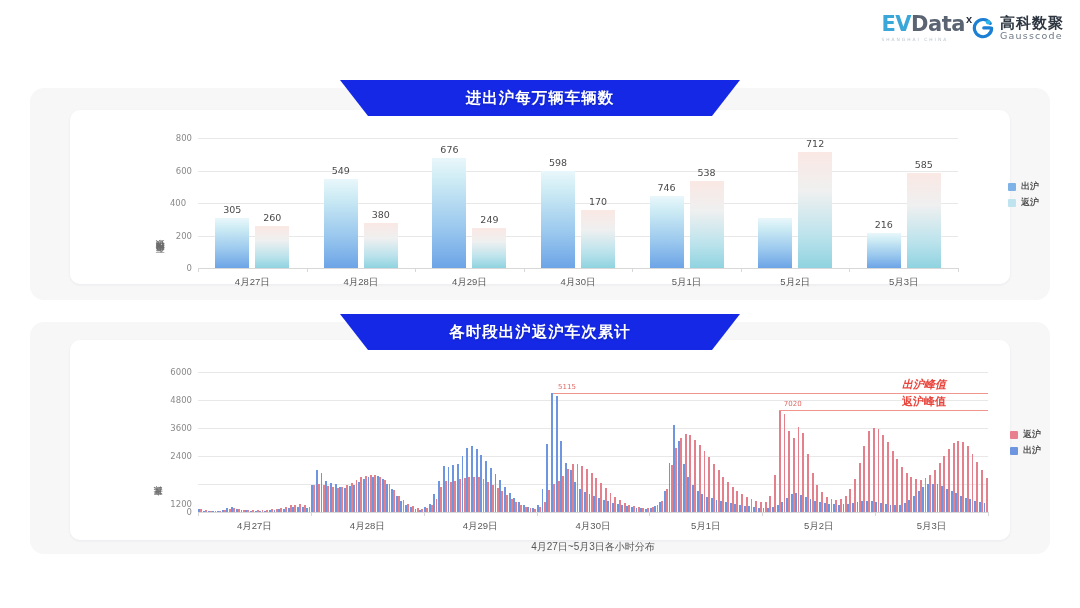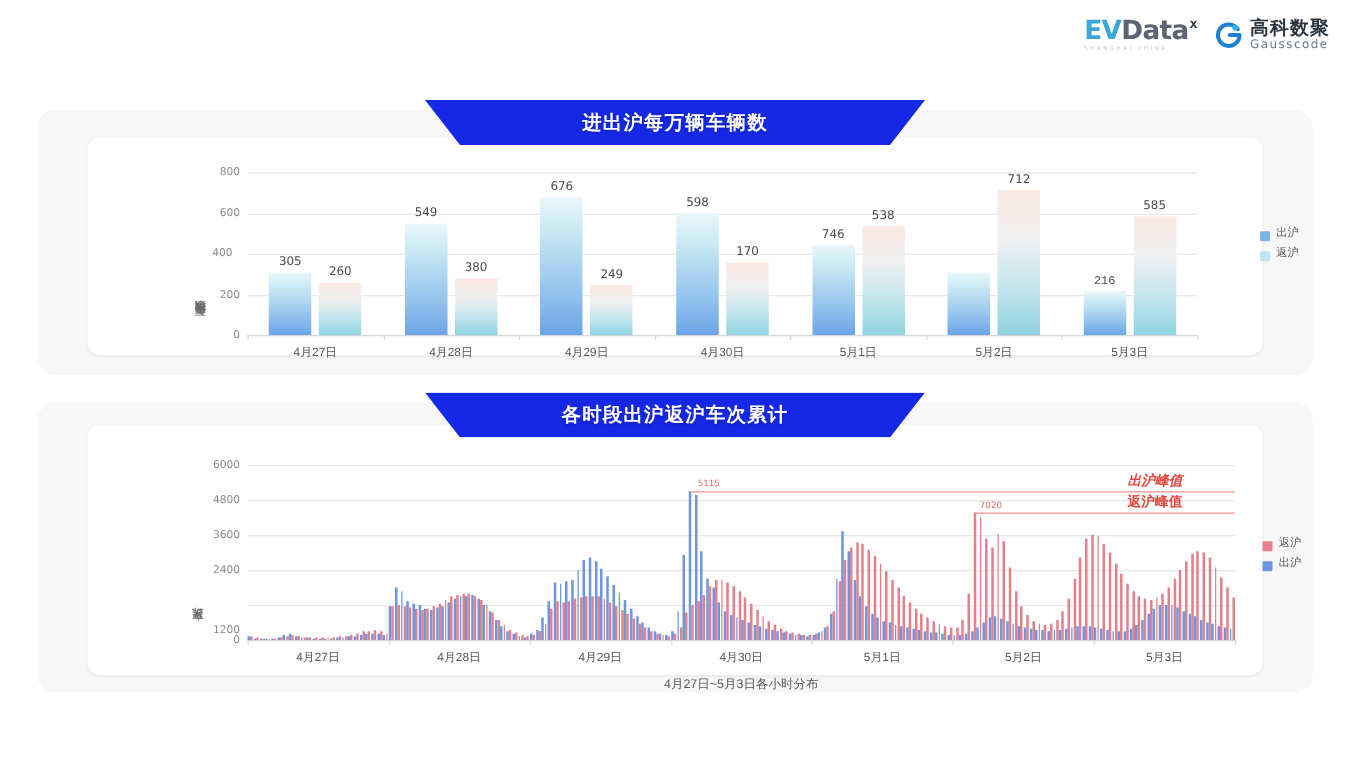--- a/index.html
+++ b/index.html
@@ -3,21 +3,21 @@
 <meta charset="utf-8">
 <style>
   html,body{margin:0;padding:0;}
   body{
     width:1080px;height:608px;background:#ffffff;
     font-family:"Liberation Sans","DejaVu Sans",sans-serif;
     overflow:hidden;position:relative;
   }
 
   
-  .logos{position:absolute;top:14px;right:16px;display:flex;align-items:center;gap:14px;}
+  .logos{position:absolute;top:14px;right:16px;display:flex;align-items:center;}
   .logo-ev{display:flex;flex-direction:column;align-items:flex-start;}
   .logo-ev-main{display:flex;align-items:flex-start;}
   .logo-ev-text{font-size:21px;font-weight:700;letter-spacing:-0.5px;color:#5a6472;
     font-family:"DejaVu Sans",sans-serif;line-height:1;}
   .logo-ev-ev{color:#3aa7d8;}
   .logo-ev-x{font-size:11px;color:#2b3440;font-weight:700;margin-left:1px;margin-top:-1px;}
   .logo-ev-sub{font-size:4.4px;letter-spacing:2px;color:#b9c4cf;margin-top:2px;
     font-family:"DejaVu Sans",sans-serif;}
   .logo-gauss{display:flex;align-items:center;gap:6px;}
   .logo-gauss-mark{width:22px;height:22px;position:relative;flex:none;}
@@ -73,21 +73,21 @@
   #chart1{left:128px;top:28px;width:760px;height:130px;}
   .bar1{position:absolute;bottom:0;width:34px;}
   .bar1.out{background:linear-gradient(to bottom,#e9f7fb 0%,#cbeaf4 22%,#9cc9ee 62%,#6ca4e6 100%);}
   .bar1.ret{background:linear-gradient(to bottom,#fae8e4 0%,#eff0f0 34%,#bce3ec 72%,#8fd3e0 100%);}
   .barval{position:absolute;font-size:9.5px;color:#4a4a4a;
     transform:translateX(-50%);white-space:nowrap;
     font-family:"DejaVu Sans",sans-serif;}
 
   
   .legend{position:absolute;display:flex;flex-direction:column;gap:3px;}
-  .legend-row{display:flex;align-items:flex-end;gap:5px;}
+  .legend-row{display:flex;align-items:center;gap:5px;font-weight:bold;}
   .legend-sw{width:8px;height:8px;flex:none;border-radius:1px;}
   .legend-lb{font-size:9px;color:#555;white-space:nowrap;}
 
   
   #chart2{left:128px;top:32px;width:790px;height:140px;}
   .hbar{position:absolute;bottom:0;width:2px;}
   .peakline{position:absolute;height:1px;background:#f0948e;}
   .peakval{position:absolute;font-size:7px;color:#e06a66;
     transform:translateX(-50%);white-space:nowrap;
     font-family:"DejaVu Sans",sans-serif;}
@@ -164,21 +164,21 @@
         <div class="barval" style="left: 508.571px; top: 28.575px;">538</div>
         <div class="tickmark" style="left: 434.286px; top: 130px; height: 4px;"></div>
         <div class="xtick" style="left: 488.571px; top: 138px;">5月1日</div>
         <div class="bar1 out" style="left: 560.143px; height: 49.8875px;"></div>
         <div class="barval" style="left: 577.143px; top: 66.1125px; margin-left: 41px;">307</div>
         <div class="bar1 ret" style="left: 600.143px; height: 115.7px;"></div>
         <div class="barval" style="left: 617.143px; top: 0.3px;">712</div>
         <div class="tickmark" style="left: 542.857px; top: 130px; height: 4px;"></div>
         <div class="xtick" style="left: 597.143px; top: 138px;">5月2日</div>
         <div class="bar1 out" style="left: 668.714px; height: 35.1px;"></div>
-        <div class="barval" style="left: 685.714px; top: 80.9px; font-family: Liberation Mono, monospace;">216</div>
+        <div class="barval" style="left: 685.714px; top: 80.9px;">216</div>
         <div class="bar1 ret" style="left: 708.714px; height: 95.0625px;"></div>
         <div class="barval" style="left: 725.714px; top: 20.9375px;">585</div>
         <div class="tickmark" style="left: 651.429px; top: 130px; height: 4px;"></div>
         <div class="xtick" style="left: 705.714px; top: 138px;">5月3日</div>
         <div class="tickmark" style="left: 760px; top: 130px; height: 4px;"></div>
       </div>
     <div class="legend" id="legend1" style="left: 938px; top: 70px;">
         <div class="legend-row">
           <div class="legend-sw" style="background: rgb(127, 179, 232);"></div>
           <div class="legend-lb">出沪</div>

